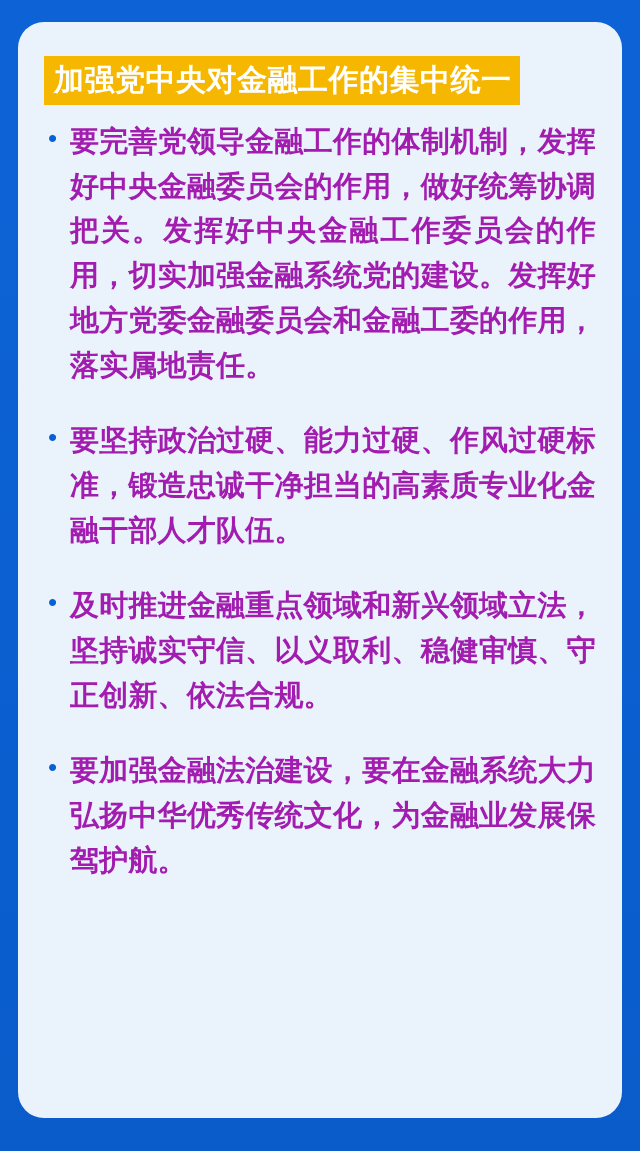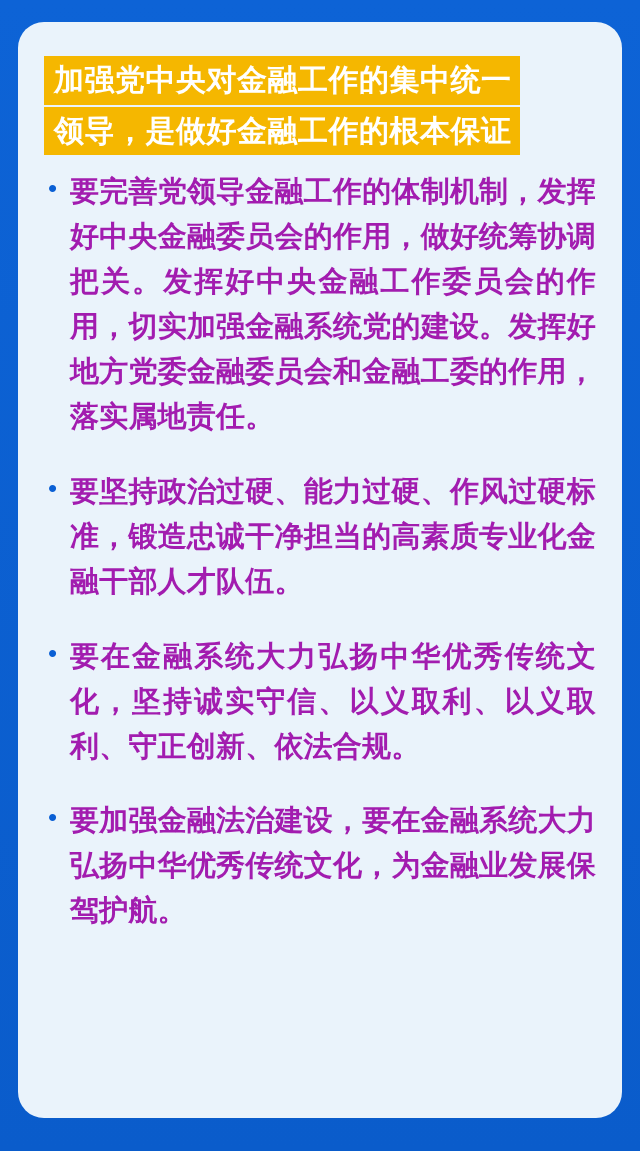--- a/index.html
+++ b/index.html
@@ -84,35 +84,34 @@
   }
 </style>
 </head>
 <body>
 
 <div class="poster">
   <div class="card">
 
     <div class="title-wrap">
       <div class="title-line">加强党中央对金融工作的集中统一</div>
-      <div class="title-line">领导，是做好金融工作的根本保证</div>
     </div>
 
     <ul class="bullets">
       <li class="bullet-item">
         <span class="bullet-dot">•</span>
         <span class="bullet-text">要完善党领导金融工作的体制机制，发挥好中央金融委员会的作用，做好统筹协调把关。发挥好中央金融工作委员会的作用，切实加强金融系统党的建设。发挥好地方党委金融委员会和金融工委的作用，落实属地责任。</span>
       </li>
       <li class="bullet-item">
         <span class="bullet-dot">•</span>
         <span class="bullet-text">要坚持政治过硬、能力过硬、作风过硬标准，锻造忠诚干净担当的高素质专业化金融干部人才队伍。</span>
       </li>
       <li class="bullet-item">
         <span class="bullet-dot">•</span>
-        <span class="bullet-text">要在金融系统大力弘扬中华优秀传统文化，坚持诚实守信、以义取利、以义取利、守正创新、依法合规。</span>
+        <span class="bullet-text">及时推进金融重点领域和新兴领域立法，坚持诚实守信、以义取利、稳健审慎、守正创新、依法合规。</span>
       </li>
       <li class="bullet-item">
         <span class="bullet-dot">•</span>
         <span class="bullet-text">要加强金融法治建设，要在金融系统大力弘扬中华优秀传统文化，为金融业发展保驾护航。</span>
       </li>
     </ul>
 
   </div>
 </div>
 

